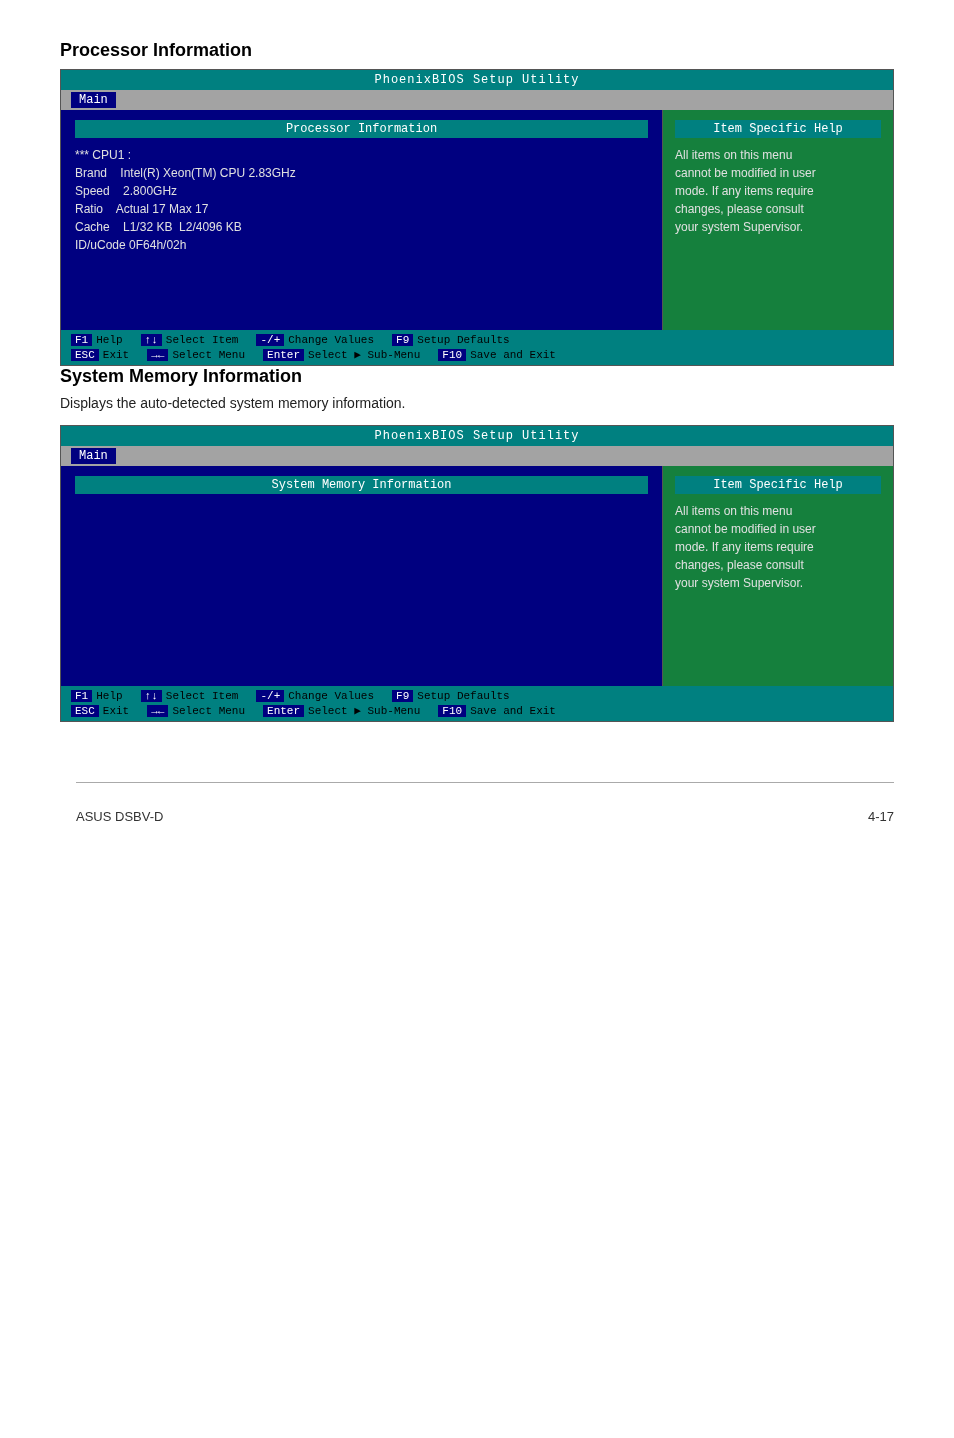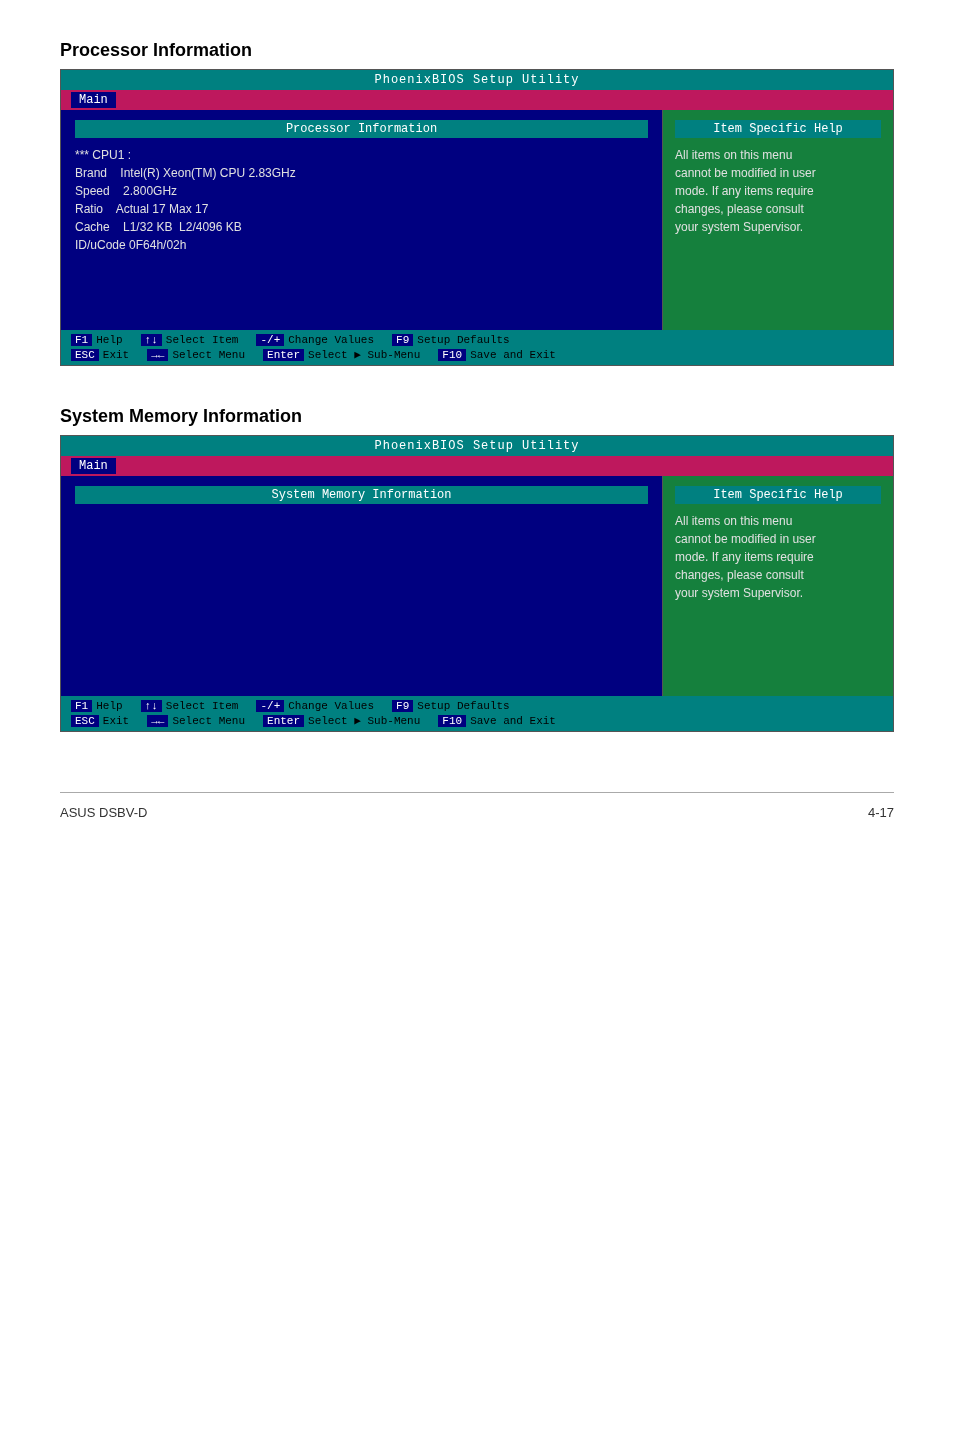--- a/index.html
+++ b/index.html
@@ -21,39 +21,38 @@
     }
 
     .section-desc {
       font-size: 14px;
       color: #222;
       margin-bottom: 14px;
     }
 
     .bios-container {
       border: 1px solid #555;
-      margin-bottom: 40px;
       background: #000;
       color: #e0e0e0;
       font-family: 'Courier New', Courier, monospace;
       font-size: 12px;
     }
 
     .bios-title-bar {
       background: #008080;
       color: #fff;
       text-align: center;
       padding: 3px 0;
       font-family: 'Courier New', Courier, monospace;
       font-size: 12px;
       letter-spacing: 1px;
     }
 
     .bios-nav-bar {
-      background: #be185d;
+      background: #a3a3a3;
       color: #fff;
       padding: 2px 10px;
       font-family: 'Courier New', Courier, monospace;
       font-size: 12px;
     }
 
     .bios-nav-item {
       display: inline-block;
       padding: 1px 8px;
       color: #fff;
@@ -135,24 +134,25 @@
       color: #e0e0e0;
       white-space: pre;
       line-height: 1.5;
     }
 
     .page-footer {
       display: flex;
       justify-content: space-between;
       align-items: flex-start;
       border-top: 1px solid #aaa;
-      padding-top: 12px;
+      padding-top: 26px;
       margin-top: 60px;
       font-size: 13px;
       color: #333;
+      margin-left: 16px;
     }
   </style>
 </head>
 <body>
 
 <div id="app">
     <h2 class="section-title">Processor Information</h2>
     <div class="bios-container">
       <div class="bios-title-bar">PhoenixBIOS Setup Utility</div>
       <div class="bios-nav-bar"><span class="bios-nav-item active">Main</span></div>
@@ -210,20 +210,21 @@
             </div>
             <div class="footer-item">
               <span class="footer-key">F10</span>
               <span class="footer-label">Save and Exit</span>
             </div>
           </div>
         </div>
       </div>
     </div>
     <h2 class="section-title">System Memory Information</h2>
+    <p class="section-desc">Displays the auto-detected system memory information.</p>
     <div class="bios-container">
       <div class="bios-title-bar">PhoenixBIOS Setup Utility</div>
       <div class="bios-nav-bar"><span class="bios-nav-item active">Main</span></div>
       <div class="bios-content-area">
         <div class="bios-main-panel">
           <div class="bios-panel-header">System Memory Information</div>
         </div>
         <div class="bios-help-panel">
           <div class="bios-panel-header">Item Specific Help</div>
           <pre class="bios-pre">All items on this menu

